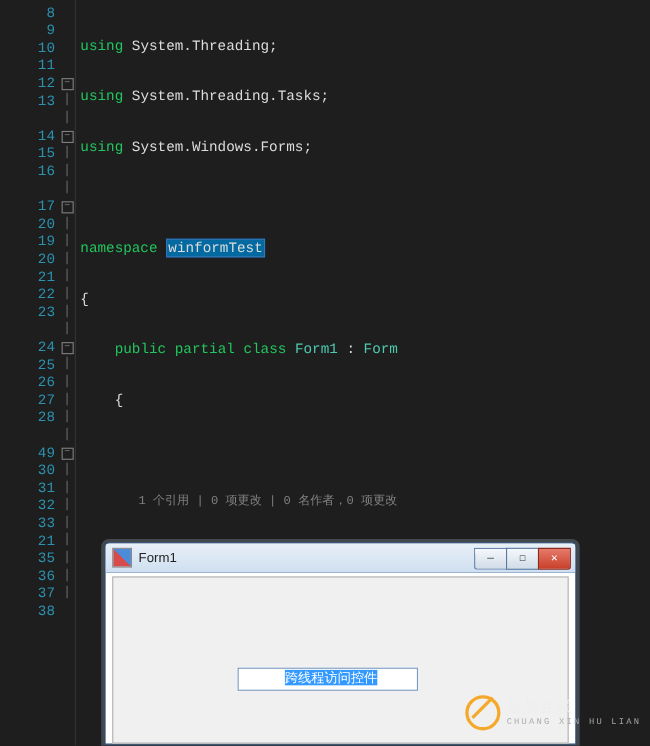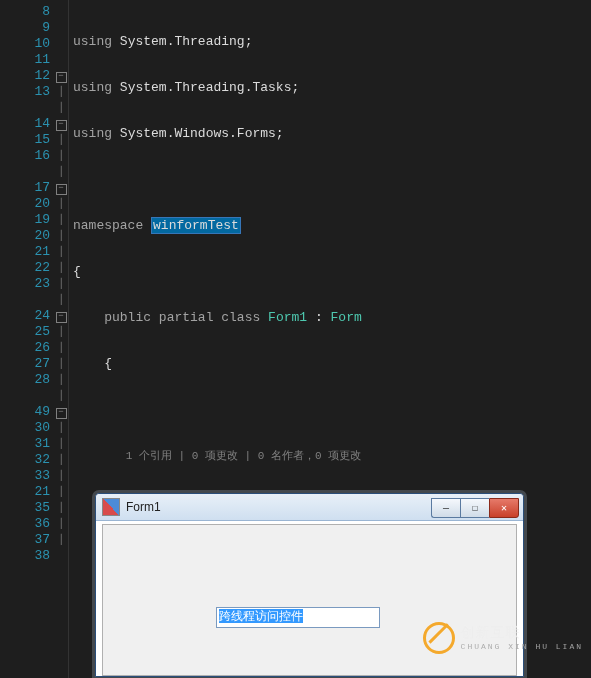--- a/index.html
+++ b/index.html
@@ -66,21 +66,21 @@
     padding-top: 4px;
     padding-left: 4px;
     color: #dcdcdc;
     white-space: pre;
     position: relative;
   }
   .code .line {
     height: 16px;
     line-height: 16px;
   }
-  .kw { color: #a3a3a3; }
+  .kw { color: #22c55e; }
   .type { color: #4ec9b0; }
   .punc { color: #dcdcdc; }
   .codelens { color: #808080; font-size: 11px; }
   .hl {
     background: #0369a1;
     border: 1px solid #3676b8;
     padding: 0 1px;
   }
 
   
@@ -157,25 +157,26 @@
     background: #fff;
     border: 1px solid #7a9ac0;
     font-family: 'Microsoft YaHei', SimSun, sans-serif;
     font-size: 12px;
     line-height: 17px;
     padding: 0 2px;
   }
   .textbox .sel {
     background: #3399ff;
     color: #fff;
+    margin-left: 40px;
   }
   .watermark {
     position: absolute;
     right: 8px;
-    bottom: 24px;
+    bottom: 14px;
     display: flex;
     align-items: center;
     gap: 6px;
     opacity: 0.95;
   }
   .wm-icon {
     width: 26px; height: 26px;
     border: 3px solid #f5a623;
     border-radius: 50%;
     position: relative;

